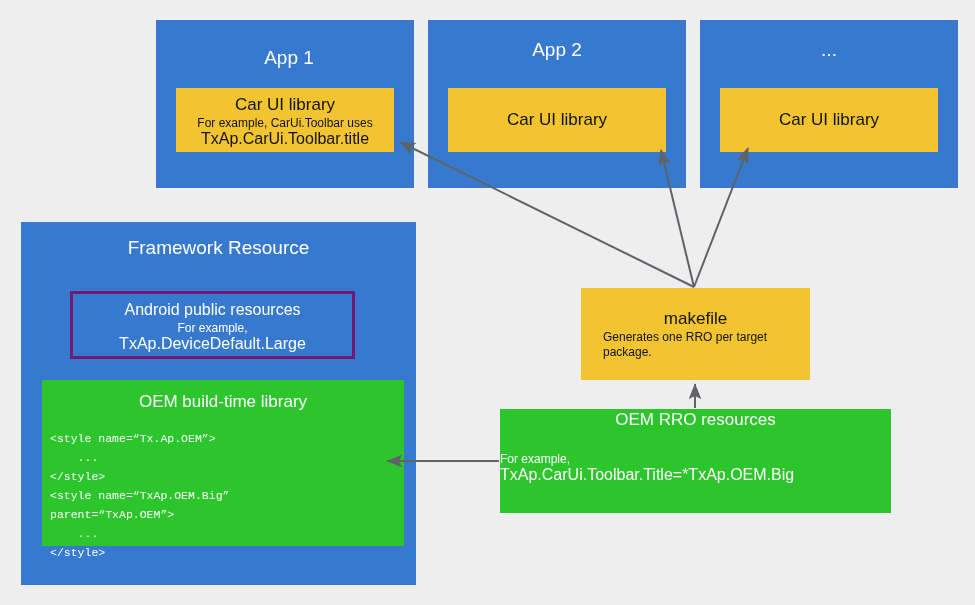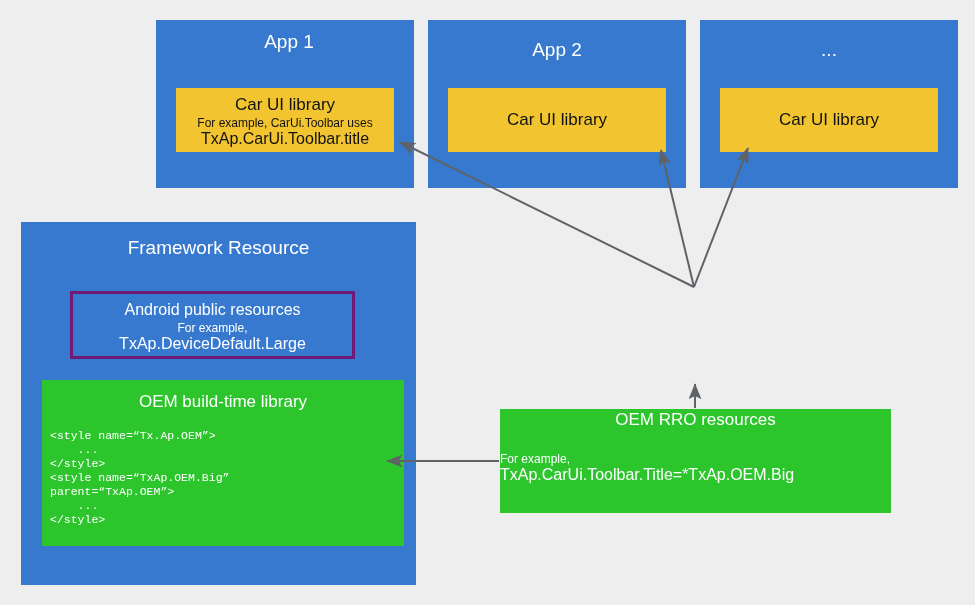--- a/index.html
+++ b/index.html
@@ -62,21 +62,21 @@
   .mono {
     font-family: Liberation Sans, sans-serif;
     font-size: 16px;
     line-height: 15px;
     text-align: left;
     white-space: pre;
   }
   .codeblock {
     font-family: "Liberation Mono", "DejaVu Sans Mono", monospace;
     font-size: 11.5px;
-    line-height: 14px;
+    line-height: 19px;
     color: #ffffff;
     white-space: pre;
     text-align: left;
   }
   #arrows {
     position: absolute;
     left: 0;
     top: 0;
     width: 975px;
     height: 605px;
@@ -88,21 +88,21 @@
     align-items: center;
     justify-content: center;
   }
 </style>
 </head>
 <body>
 
 <div id="canvas">
 
   <div class="node panel" style="left:156px; top:20px; width:258px; height:168px;">
-    <div class="panel-title" style="margin-top:10px;padding-left:8px;">App 1</div>
+    <div class="panel-title" style="margin-top:26px;padding-left:8px;">App 1</div>
     <div class="node card-yellow flex-center" style="left:20px; top:68px; width:218px; height:64px;">
       <div class="card-title">Car UI library</div>
       <div class="card-sub">For example, CarUi.Toolbar uses</div>
       <div class="mono" style="color:#121212;">TxAp.CarUi.Toolbar.title</div>
     </div>
   </div>
 
   <div class="node panel" style="left:428px; top:20px; width:258px; height:168px;">
     <div class="panel-title" style="margin-top:18px;">App 2</div>
     <div class="node card-yellow flex-center" style="left:20px; top:68px; width:218px; height:64px;">
@@ -131,20 +131,24 @@
       <div class="codeblock" style="margin-top:16px; margin-left:8px;">&lt;style name=“Tx.Ap.OEM”&gt;
     ...
 &lt;/style&gt;
 &lt;style name=“TxAp.OEM.Big”
 parent=“TxAp.OEM”&gt;
     ...
 &lt;/style&gt;</div>
     </div>
   </div>
 
+  <div class="node card-yellow flex-center" style="left:581px; top:288px; width:229px; height:92px;">
+    <div class="card-title">makefile</div>
+    <div class="card-sub" style="max-width:185px;">Generates one RRO per target package.</div>
+  </div>
 
   <div class="node card-green" style="left:500px; top:409px; width:391px; height:104px;">
     <div class="card-title" style="">OEM RRO resources</div>
     <div class="card-sub" style="margin-top:21px;">For example,</div>
     <div class="mono" style="color:#ffffff;">TxAp.CarUi.Toolbar.Title=*TxAp.OEM.Big</div>
   </div>
 
   <svg id="arrows" viewBox="0 0 975 605" xmlns="http://www.w3.org/2000/svg">
     <defs>
       <marker id="ah" markerWidth="9" markerHeight="9" refX="7.6" refY="3.2" orient="auto" markerUnits="strokeWidth">

